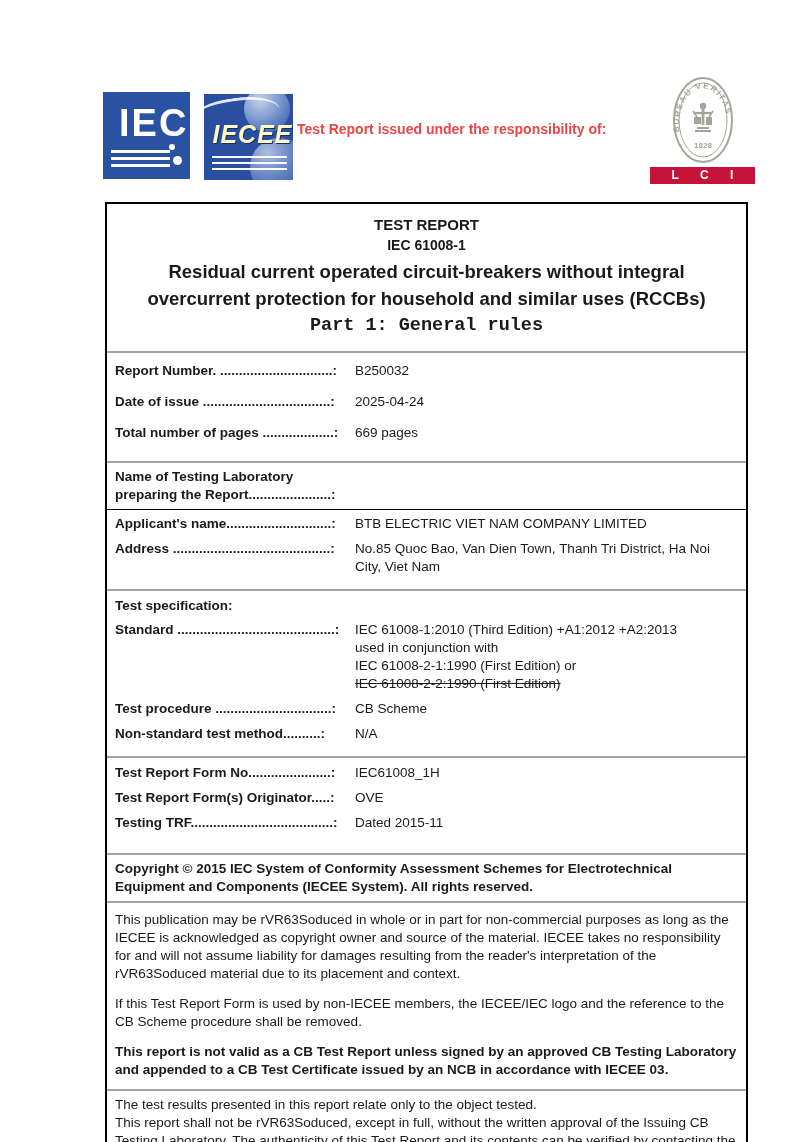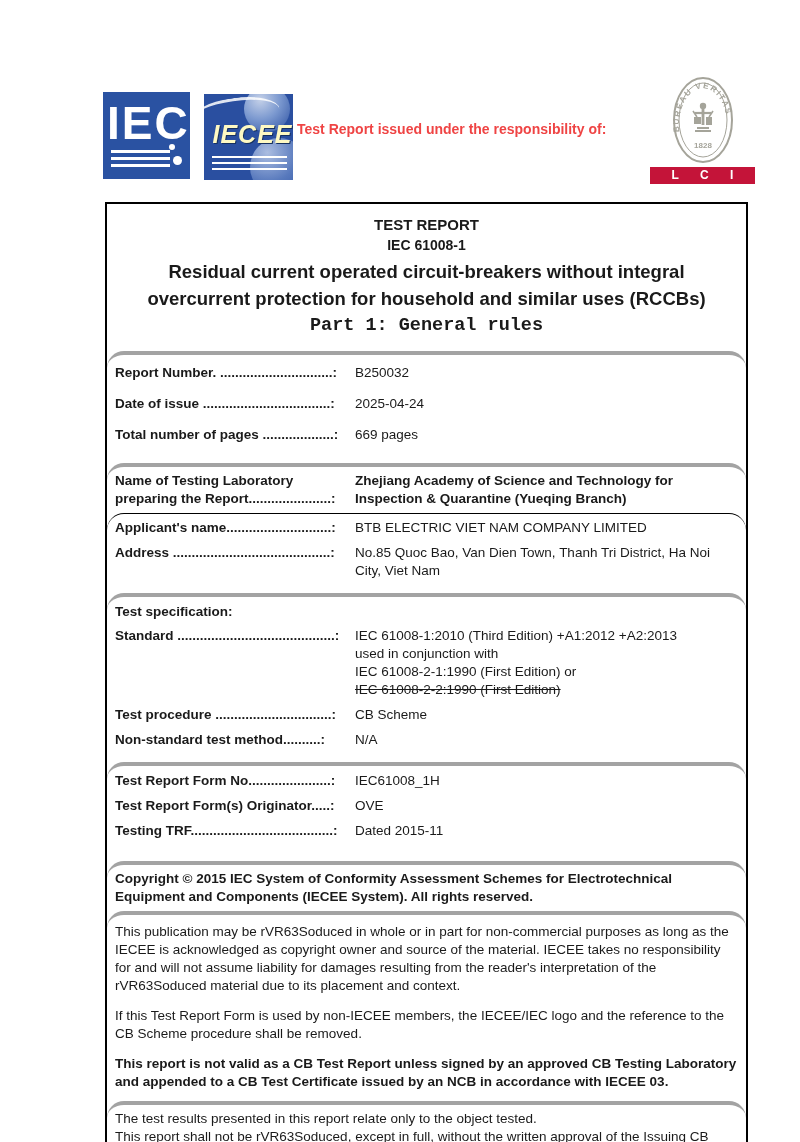--- a/index.html
+++ b/index.html
@@ -9,21 +9,21 @@
     font-family:"Liberation Sans","DejaVu Sans",sans-serif; color:#1a1a1a;
     overflow:hidden;
   }
 
   
   .iec-logo {
     position:absolute; left:103px; top:92px; width:87px; height:87px;
     background:#2a52a2; color:#fff; overflow:hidden;
   }
   .iec-logo .iec-text {
-    position:absolute; top:8px; left:4px; font-weight:bold; font-size:46px;
+    position:absolute; top:8px; left:16px; font-weight:bold; font-size:38px;
     letter-spacing:2px; line-height:46px;
   }
   .iec-logo .iec-cdot {
     position:absolute; top:52px; left:66px; width:6px; height:6px;
     border-radius:50%; background:#fff;
   }
   .iec-logo .iec-lines { position:absolute; left:8px; right:10px; bottom:12px; }
   .iec-logo .iec-lines i { display:block; height:3px; background:#fff; margin-top:4px; width:86%; }
   .iec-logo .iec-bigdot {
     position:absolute; right:8px; bottom:14px; width:9px; height:9px; border-radius:50%; background:#fff;
@@ -68,22 +68,22 @@
     background:#c41439; color:#fff; font-weight:bold; font-size:12px;
     text-align:center; line-height:17px; letter-spacing:9px; text-indent:9px;
   }
 
   
   .doc-table {
     position:absolute; left:105px; top:202px; width:643px;
     border:2px solid #000;
     font-size:13.5px; line-height:18px;
   }
-  .sec { padding:6px 8px;border-radius:17px; }
-  .sec + .sec { border-top:4px solid #a3a3a3; }
+  .sec { padding:6px 8px; }
+  .sec + .sec { border-top:2px solid #a3a3a3; }
   .sec.thin-top { border-top:1.5px solid #000; }
 
   .title-sec { text-align:center; padding:10px 8px 12px 8px; min-height:125px; }
   .title-1 { font-weight:bold; font-size:15px; line-height:21px; }
   .title-2 { font-weight:bold; font-size:14px; line-height:20px; }
   .title-3 { font-weight:bold; font-size:18.5px; line-height:27px; margin-top:3px; }
   .title-4 { font-weight:bold; font-size:18.5px; line-height:27px;font-family:Liberation Mono, monospace; }
 
   .kv-row { display:flex; align-items:flex-start; }
   .kv-label { width:238px; flex:0 0 238px; font-weight:bold; overflow:hidden; white-space:nowrap; }
@@ -188,21 +188,20 @@
         <div class="kv-value">669 pages</div>
       </div>
     </div>
 
     <div class="sec lab-sec">
       <div class="kv-row">
         <div class="kv-label">
           <div>Name of Testing Laboratory</div>
           <div>preparing the Report......................:</div>
         </div>
-        <div class="kv-value">Zhejiang Academy of Science and Technology for Inspection &amp; Quarantine (Yueqing Branch)</div>
       </div>
     </div>
 
     <div class="sec applicant-sec thin-top">
       <div class="kv-row">
         <div class="kv-label">Applicant's name............................:</div>
         <div class="kv-value">BTB ELECTRIC VIET NAM COMPANY LIMITED</div>
       </div>
       <div class="kv-row">
         <div class="kv-label">Address ..........................................:</div>

